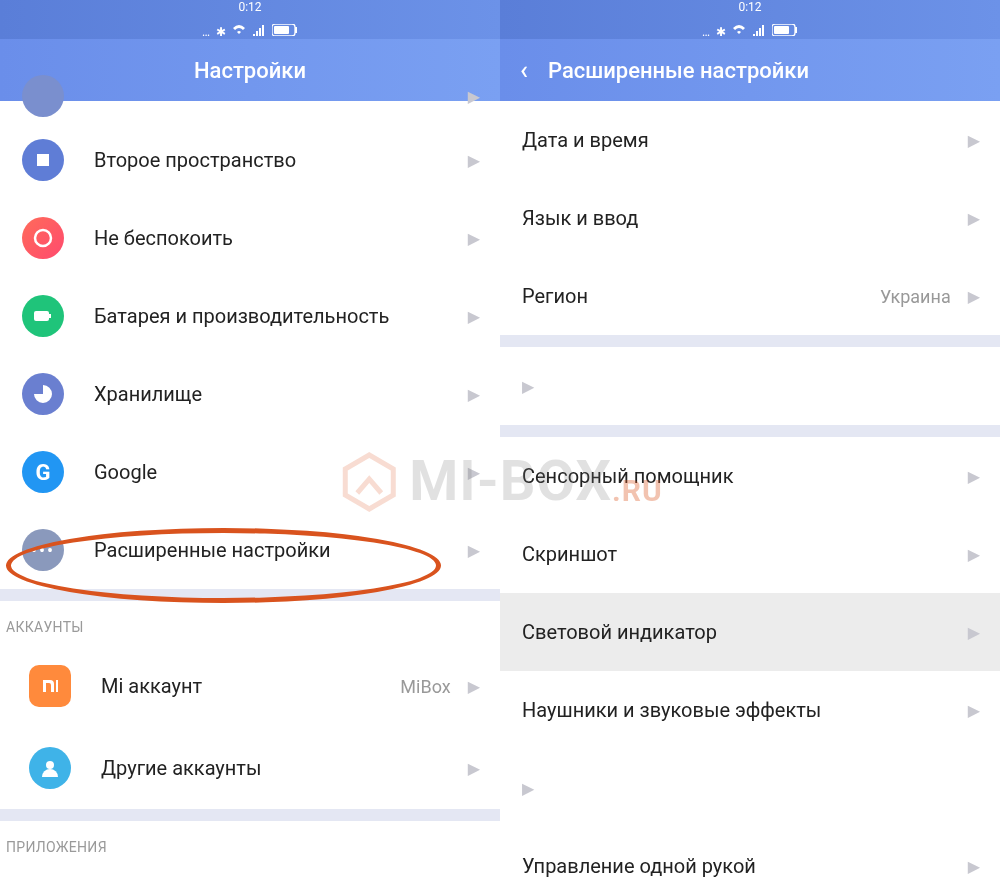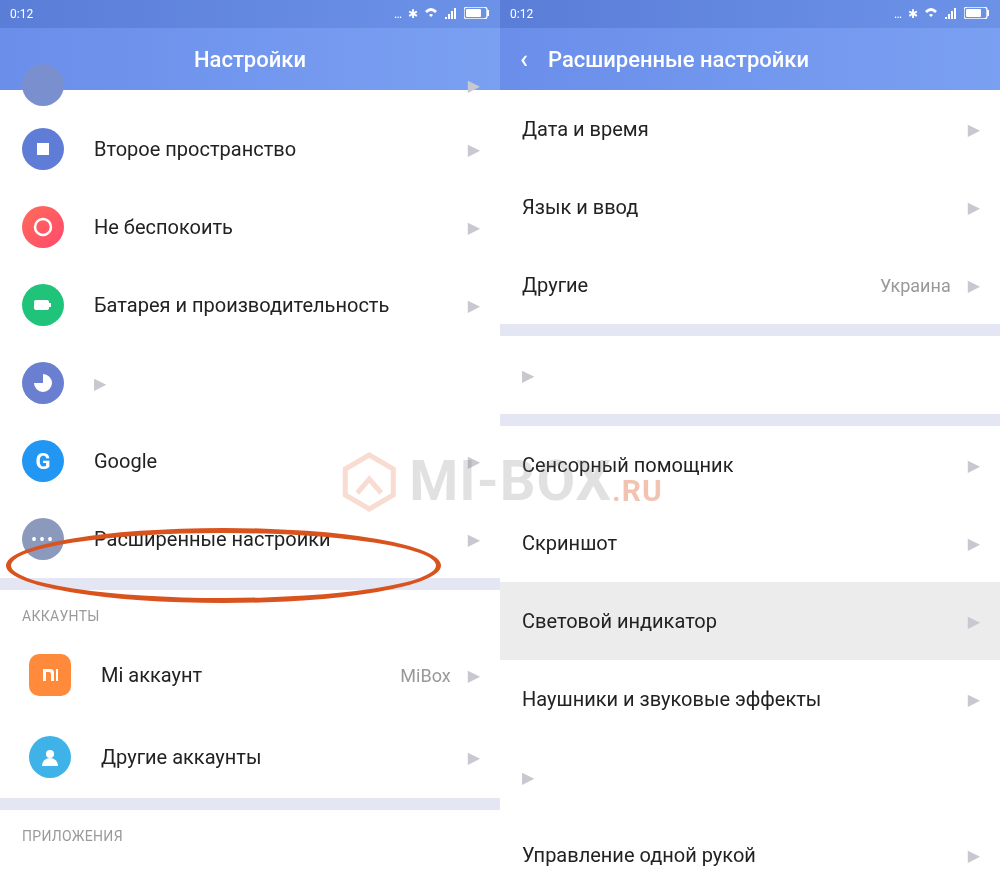--- a/index.html
+++ b/index.html
@@ -12,28 +12,29 @@
     position: relative;
   }
   .phone {
     width: 500px;
     height: 889px;
     background: #fff;
     position: relative;
     overflow: hidden;
   }
   .status-bar {
-    height: 28px;
+    height: 39px;
     background: linear-gradient(90deg, #5a7ed8 0%, #6c92e8 100%);
     color: #fff;
     display: flex;
     align-items: center;
     justify-content: space-between;
     padding: 0 10px;
     font-size: 12px;
+    flex-direction: column;
   }
   .status-right { display: flex; align-items: center; gap: 6px; }
   .header {
     height: 62px;
     background: linear-gradient(90deg, #6a8eea 0%, #7aa0f2 100%);
     color: #fff;
     display: flex;
     align-items: center;
     justify-content: center;
     font-size: 22px;
@@ -79,21 +80,21 @@
     margin-right: 17px;
   }
   .chevron {
     color: #c8c8d0;
     font-size: 16px;
   }
   .section-header {
     background: #fff;
     color: #9a9a9a;
     font-size: 14px;
-    padding: 18px 22px 10px;
+    padding: 18px 6px 10px;
     letter-spacing: 0.3px;
   }
   .gap {
     height: 12px;
     background: #e4e7f3;
   }
   .circle-highlight {
     position: absolute;
     border: 5px solid #d9531e;
     border-radius: 50%;
@@ -199,20 +200,21 @@
     <span class="label multi">Батарея и производительность</span>
     <span class="chevron">▶</span>
   </div>
 
   <div class="row">
     <div class="icon" style="background:#6a7fd0">
       <svg width="22" height="22" viewBox="0 0 22 22">
           <path d="M11 2 A9 9 0 1 1 2 11 L11 11 Z" fill="#fff"></path>
         </svg>
     </div>
+    <span class="label">Хранилище</span>
     <span class="chevron">▶</span>
   </div>
 
   <div class="row">
     <div class="icon" style="background:#2196f3;color:#fff;font-weight:bold;font-size:22px">G</div>
     <span class="label">Google</span>
     <span class="chevron">▶</span>
   </div>
 
   <div class="row">
@@ -283,21 +285,21 @@
 
   <div class="row">
     <span class="label">Дата и время</span>
     <span class="chevron">▶</span>
   </div>
   <div class="row">
     <span class="label">Язык и ввод</span>
     <span class="chevron">▶</span>
   </div>
   <div class="row">
-    <span class="label">Другие</span>
+    <span class="label">Регион</span>
     <span class="value">Украина</span>
     <span class="chevron">▶</span>
   </div>
   <div class="gap"></div>
   <div class="row">
     <span class="chevron">▶</span>
   </div>
 
   <div class="gap"></div>
   <div class="row">

